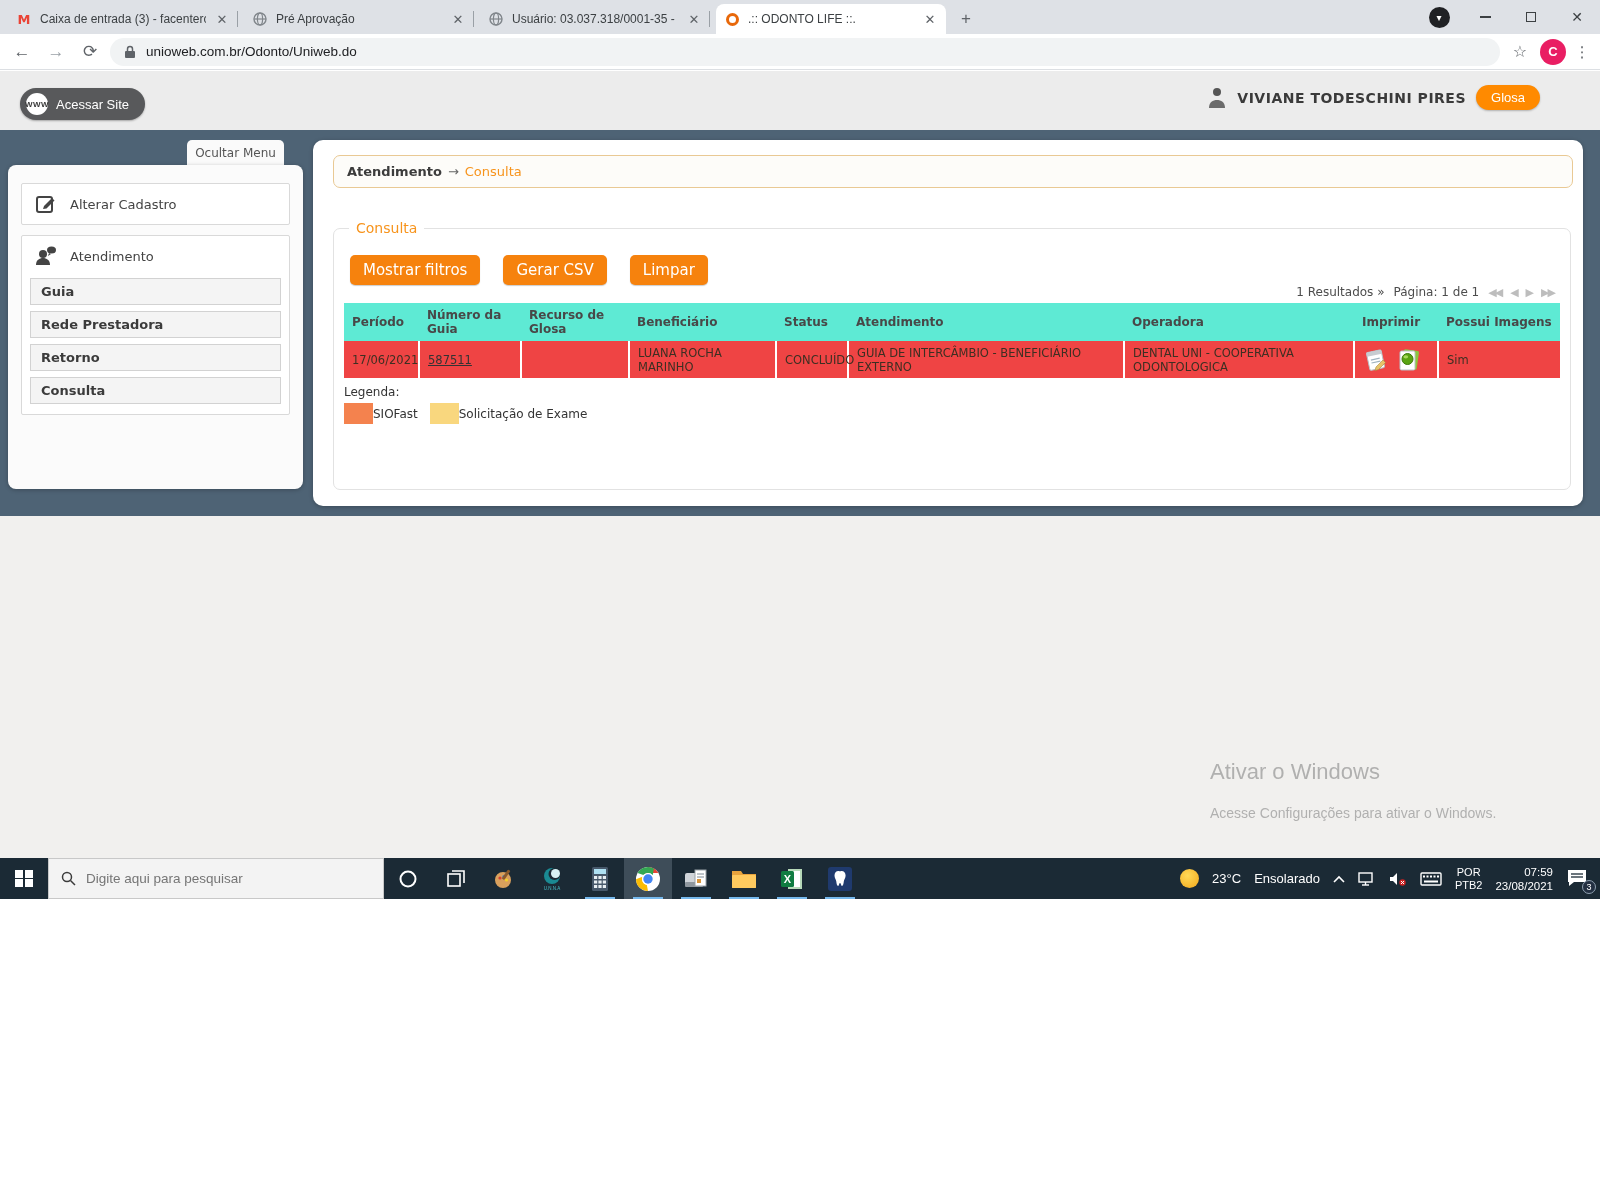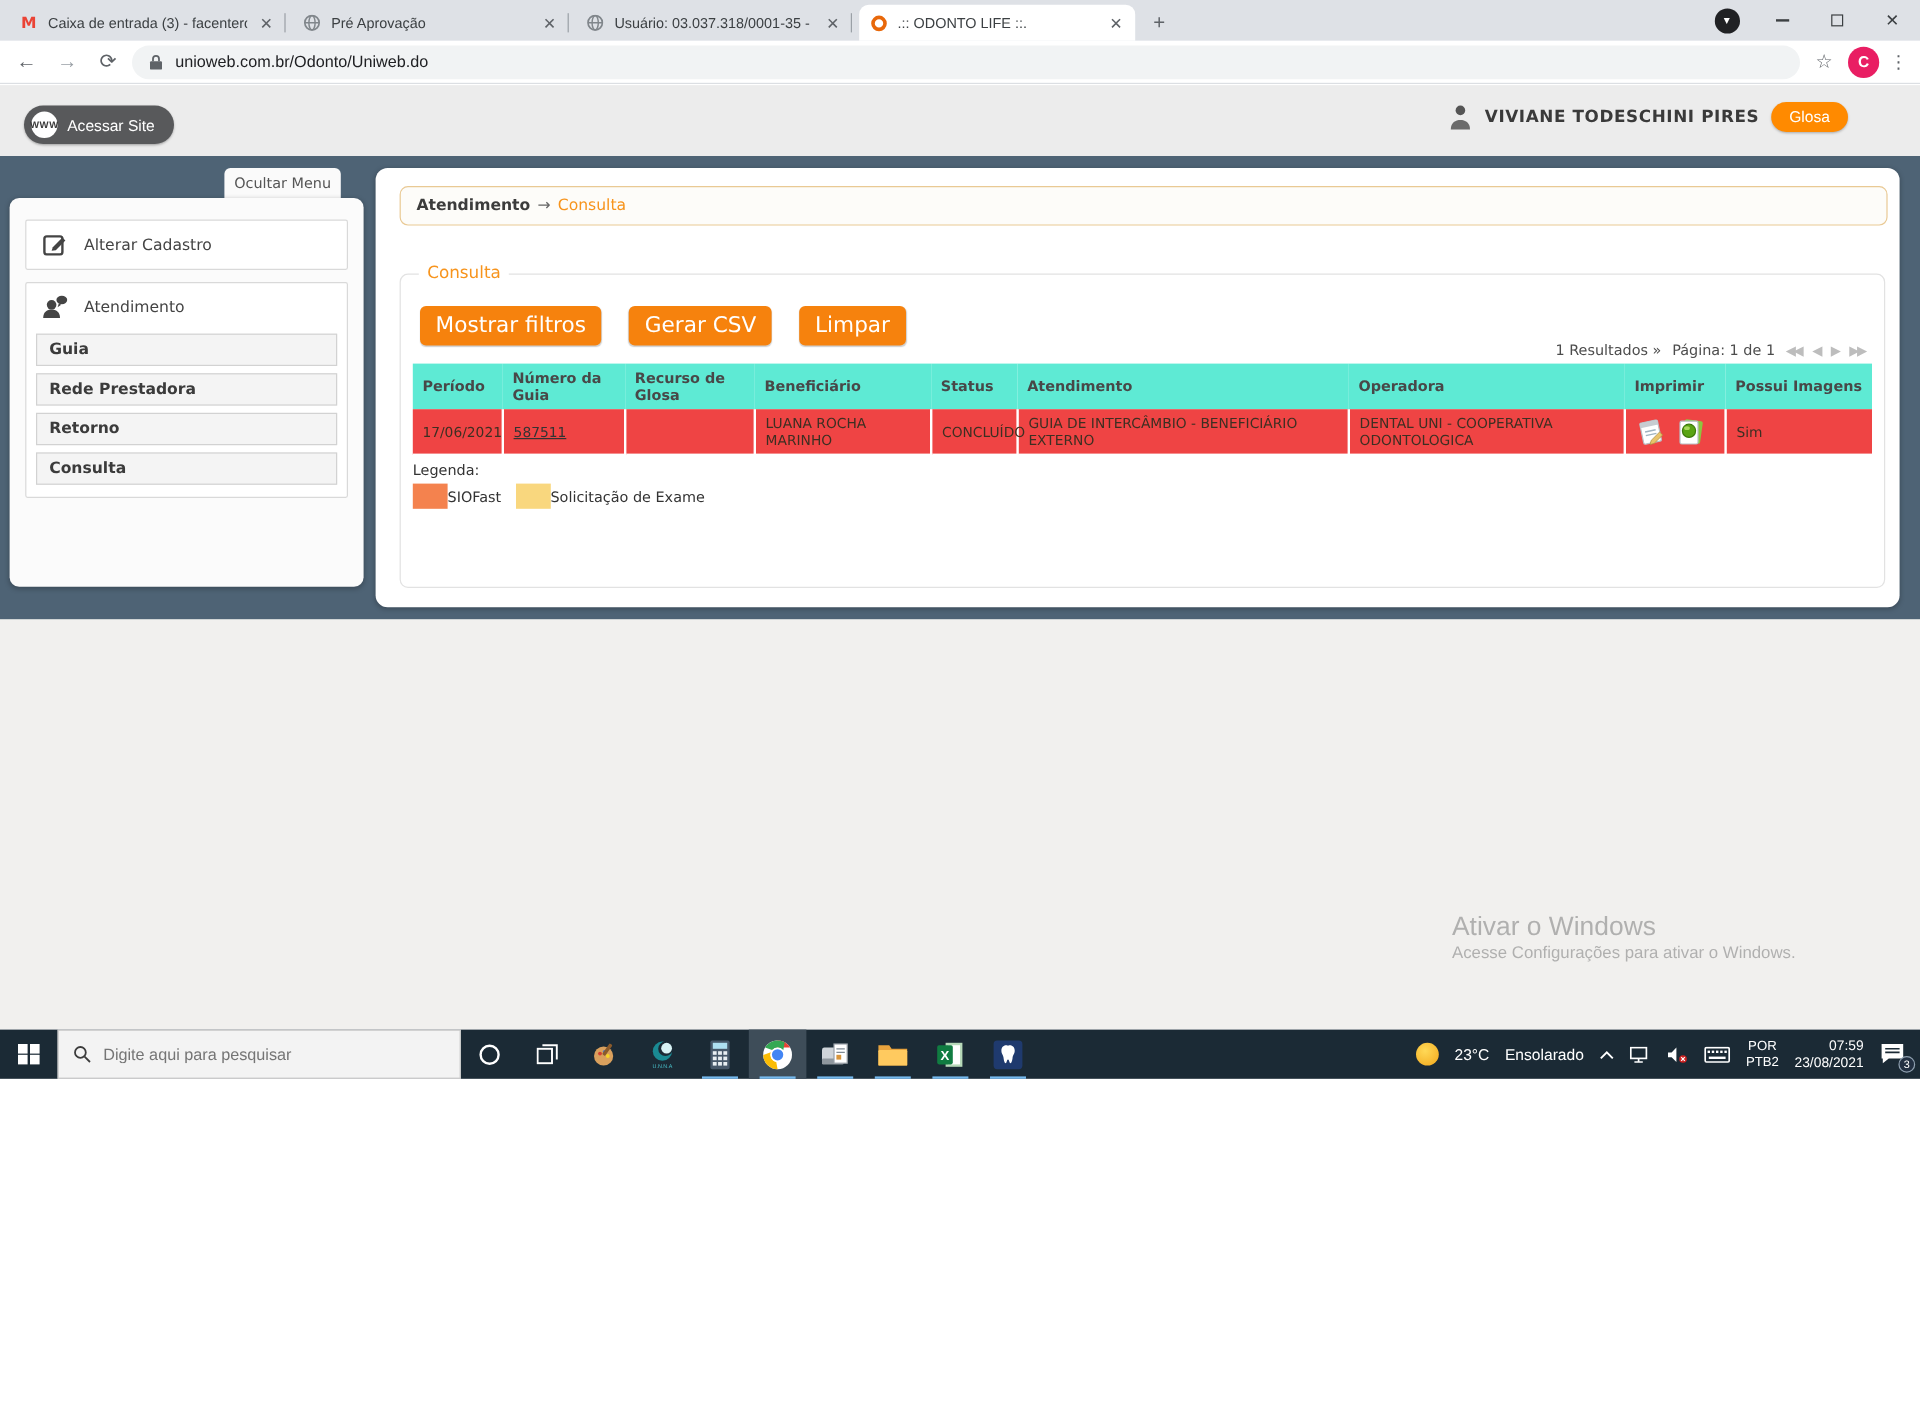--- a/index.html
+++ b/index.html
@@ -57,40 +57,40 @@
 
   .main-panel { position:absolute; top:69px; left:313px; width:1270px; height:366px; background:#fff; border-radius:10px; box-shadow:0 1px 4px rgba(0,0,0,.25); }
   .breadcrumb { position:absolute; top:15px; left:20px; right:10px; height:33px; border:1px solid #e9c994; border-radius:7px; background:#fdfcf9; display:flex; align-items:center; padding:0 13px; gap:6px; font-size:13px; font-family:"DejaVu Sans",sans-serif; }
   .bc-parent { font-weight:bold; color:#3c3c3c; }
   .bc-arrow { color:#666; }
   .bc-current { color:#f7941d; }
 
   .fieldset { position:absolute; top:88px; left:20px; right:12px; height:262px; border:1px solid #e2e2e2; border-radius:7px; }
   .fs-legend { position:absolute; top:-9px; left:15px; background:#fff; padding:0 7px; color:#f7941d; font-size:14px; font-family:"DejaVu Sans",sans-serif; }
   .btn-row { position:absolute; top:26px; left:16px; display:flex; gap:23px; }
-  .obtn { background:#f6820d; color:#fff; border:none; border-radius:5px; font-size:18px; padding:6px 13px; font-family:"DejaVu Sans",sans-serif; box-shadow:0 1px 1px rgba(0,0,0,.2);text-align:center; }
+  .obtn { background:#f6820d; color:#fff; border:none; border-radius:5px; font-size:15px; padding:6px 13px; font-family:"DejaVu Sans",sans-serif; box-shadow:0 1px 1px rgba(0,0,0,.2);text-align:center; }
   .pag-row { position:absolute; top:56px; right:16px; display:flex; align-items:center; gap:9px; font-size:12px; color:#4c4c4c; font-family:"DejaVu Sans",sans-serif; }
   .pag-ic { color:#bdbdbd; font-size:11px; letter-spacing:-2px; }
 
   .rtable { position:absolute; top:74px; left:10px; right:10px; border-collapse:collapse; table-layout:fixed; width:calc(100% - 20px); font-family:"DejaVu Sans",sans-serif; }
   .rtable th { background:#5eead4; color:#484848; font-size:12px; text-align:left; padding:5px 8px; height:38px; vertical-align:middle; font-weight:bold; }
   .rtable td { background:#ef4444; color:#3d2f22; font-size:11.5px; padding:4px 8px; height:38px; vertical-align:middle; border-right:2px solid #fff; border-bottom:2px solid #fff; }
   .rtable td:last-child { border-right:none; }
   .guia-link { color:#333; text-decoration:underline; }
   .print-ics { display:flex; gap:6px; align-items:center; }
 
   .legenda { position:absolute; top:156px; left:10px; font-family:"DejaVu Sans",sans-serif; }
   .leg-title { font-size:12px; color:#333; margin-bottom:4px; }
   .leg-row { display:flex; align-items:center; }
   .swatch { width:29px; height:21px; display:inline-block; }
   .leg-label { font-size:12px; color:#333; margin-right:12px; }
 
   .watermark { position:absolute; top:688px; left:1210px; color:#9b9b9b; opacity:.75; }
   .wm1 { font-size:22px; font-weight:300; }
-  .wm2 { font-size:14px; margin-top:0; }
+  .wm2 { font-size:14px; margin-top:20px; }
 
   
   .taskbar { position:absolute; top:858px; left:0; width:1600px; height:41px; background:#1b2a35; display:flex; align-items:stretch; color:#fff; }
   .tb-slot { width:48px; display:flex; align-items:center; justify-content:center; position:relative; }
   .tb-slot.active-app { background:#3e4d59; }
   .tb-underline { position:absolute; bottom:0; left:9px; width:30px; height:2px; background:#76b9ed; }
   .tb-search { width:336px; background:#f3f3f3; display:flex; align-items:center; gap:10px; padding:0 12px; border:1px solid #c8c8c8; }
   .tb-search input { border:none; background:transparent; outline:none; font-size:13.5px; color:#444; width:100%; font-family:"Liberation Sans",sans-serif; }
   .win-logo { display:grid; grid-template-columns:8px 8px; grid-template-rows:8px 8px; gap:1.5px; }
   .win-logo div { background:#fff; }

